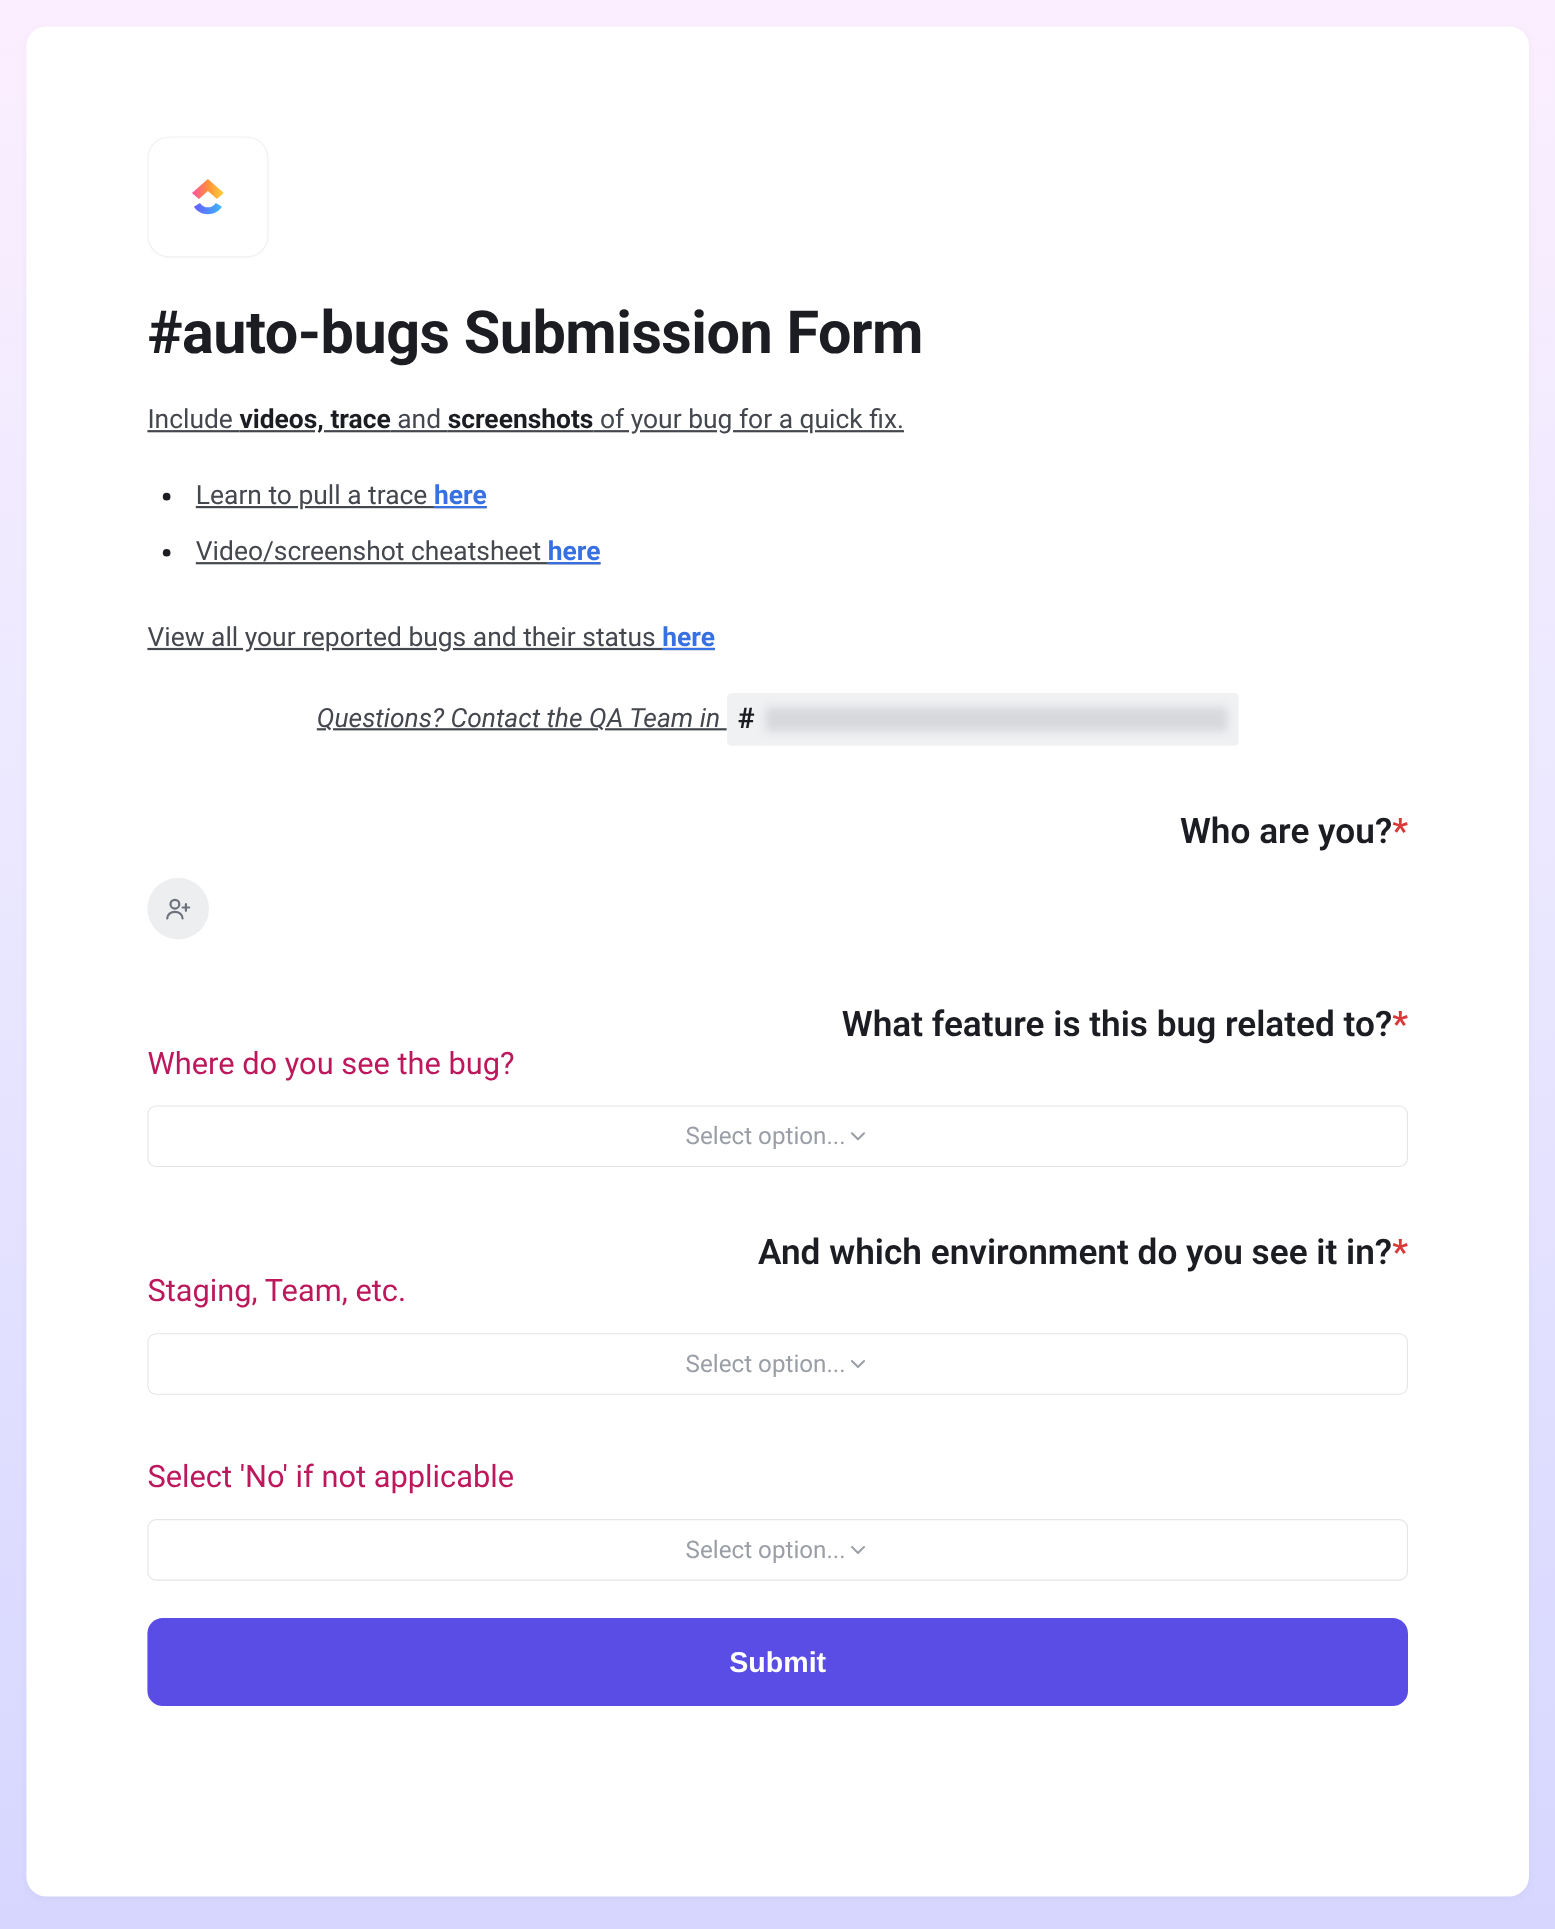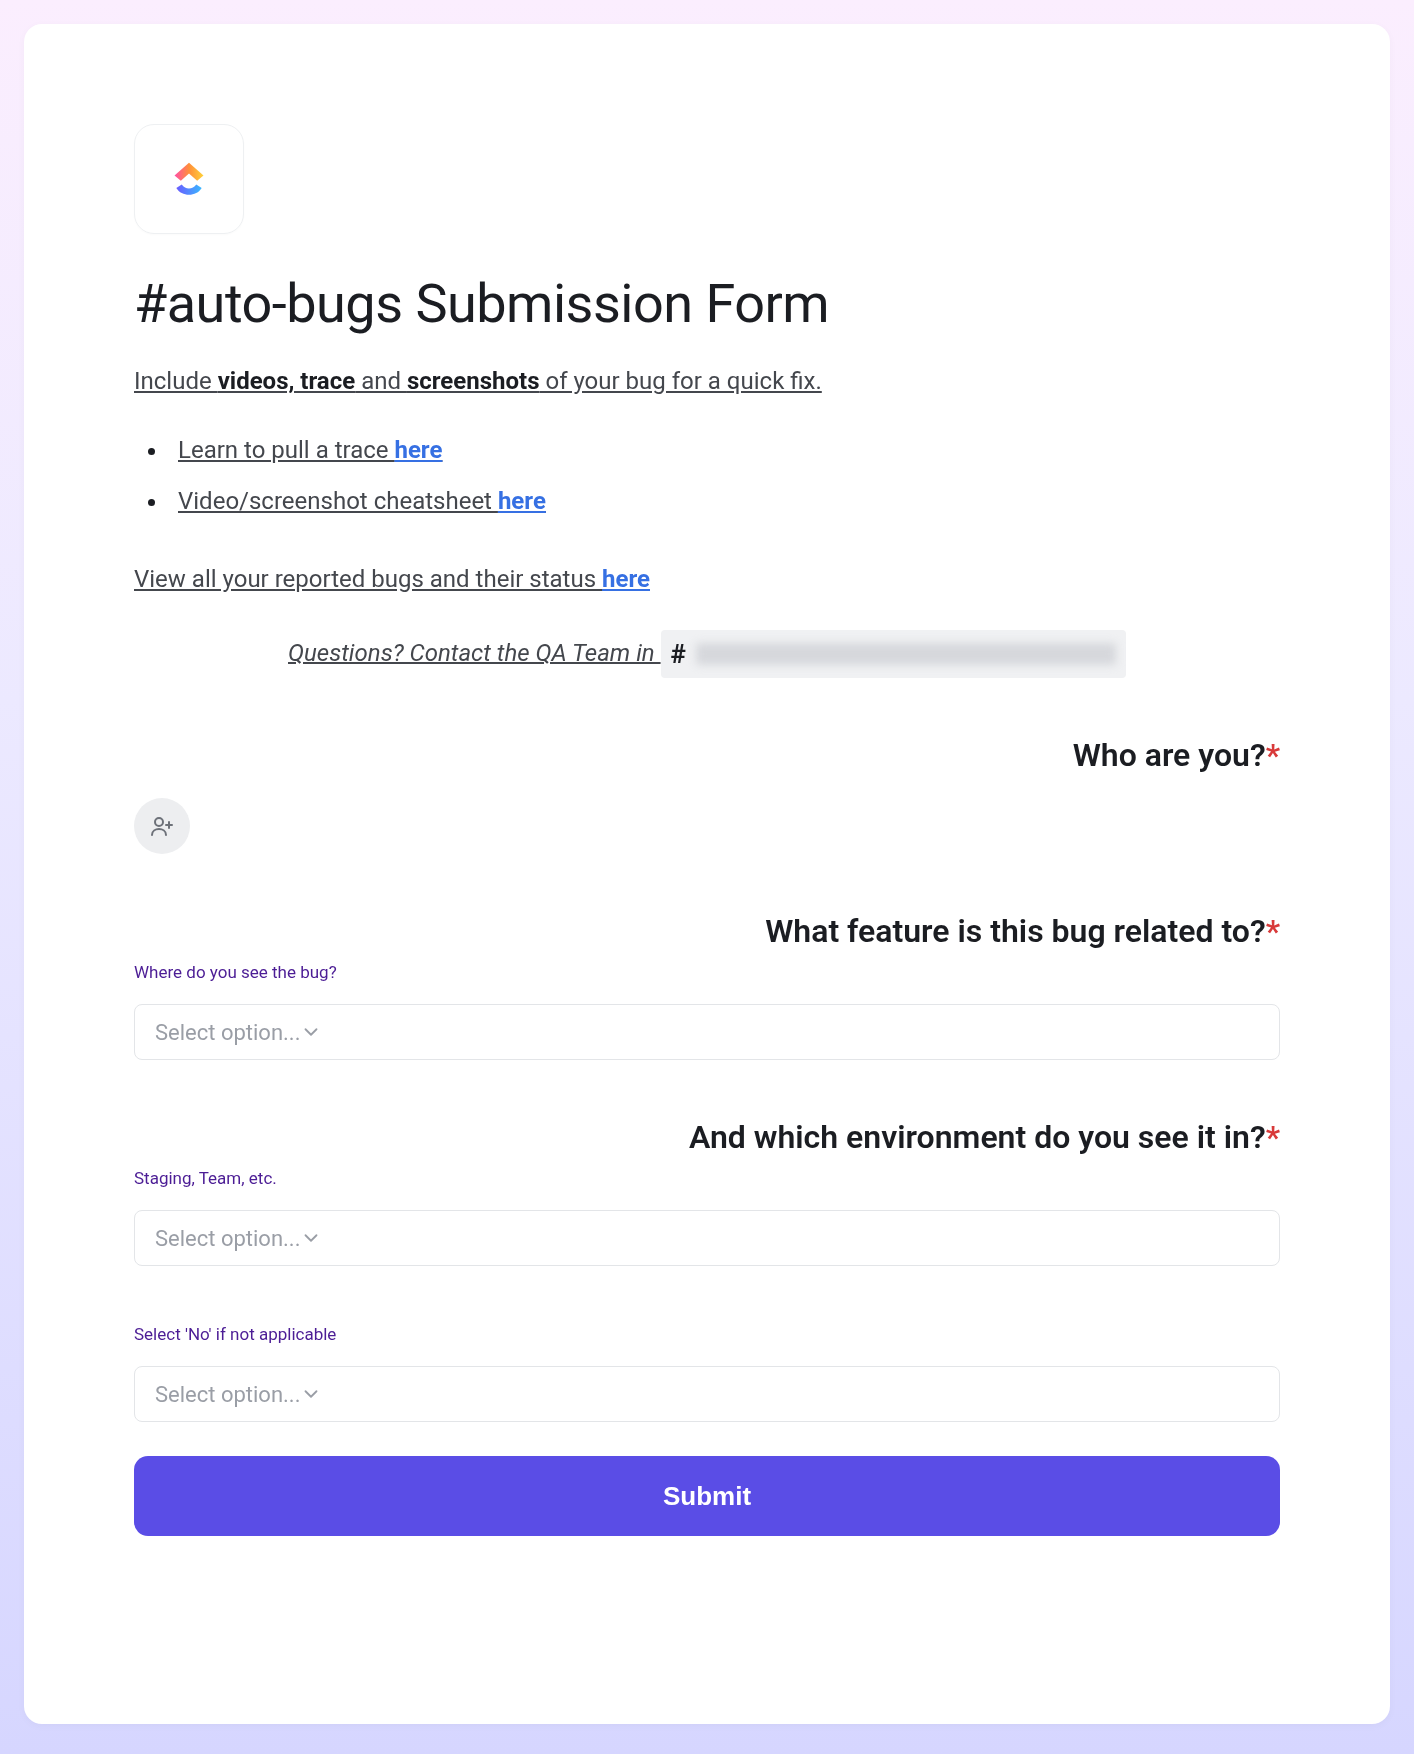--- a/index.html
+++ b/index.html
@@ -25,21 +25,21 @@
     border: 1px solid #eef0f2;
     border-radius: 20px;
     display: flex;
     align-items: center;
     justify-content: center;
     margin-bottom: 38px;
     box-shadow: 0 1px 2px rgba(0,0,0,0.02);
   }
   h1 {
     font-size: 54px;
-    font-weight: 400;
+    font-weight: 700;
     color: #1b1d22;
     letter-spacing: -0.5px;
     margin-bottom: 28px;
   }
   .intro p, .intro li {
     font-size: 24px;
     color: #44474d;
     line-height: 1.55;
     text-decoration: underline;
   }
@@ -91,43 +91,43 @@
 
   .field { margin-top: 58px; }
   .field-label {
     font-size: 32px;
     font-weight: 600;
     color: #1b1d22;
     text-align: right;
   }
   .req { color: #d83a3a; font-weight: 600; }
   .field-help {
-    font-size: 17px;
-    color: #4c1d95;
-    margin-top: 12px;
+    font-size: 28px;
+    color: #be185d;
+    margin-top: 0;
   }
   .avatar-btn {
     width: 56px; height: 56px;
     border-radius: 50%;
     background: #edeef0;
     display: flex; align-items: center; justify-content: center;
     margin-top: 24px;
     cursor: pointer;
   }
   .avatar-btn svg { width: 24px; height: 24px; stroke: #6d7179; }
 
   .select {
     margin-top: 22px;
     width: 100%;
     height: 56px;
     border: 1px solid #e3e5e8;
     border-radius: 8px;
     display: flex;
     align-items: center;
-    justify-content: flex-start;
+    justify-content: center;
     padding: 0 20px;
     cursor: pointer;
     background: #fff;
   }
   .select .placeholder { font-size: 22px; color: #9a9ea6; }
   .select svg { width: 22px; height: 22px; stroke: #9a9ea6; }
 
   .submit {
     margin-top: 34px;
     width: 100%;

